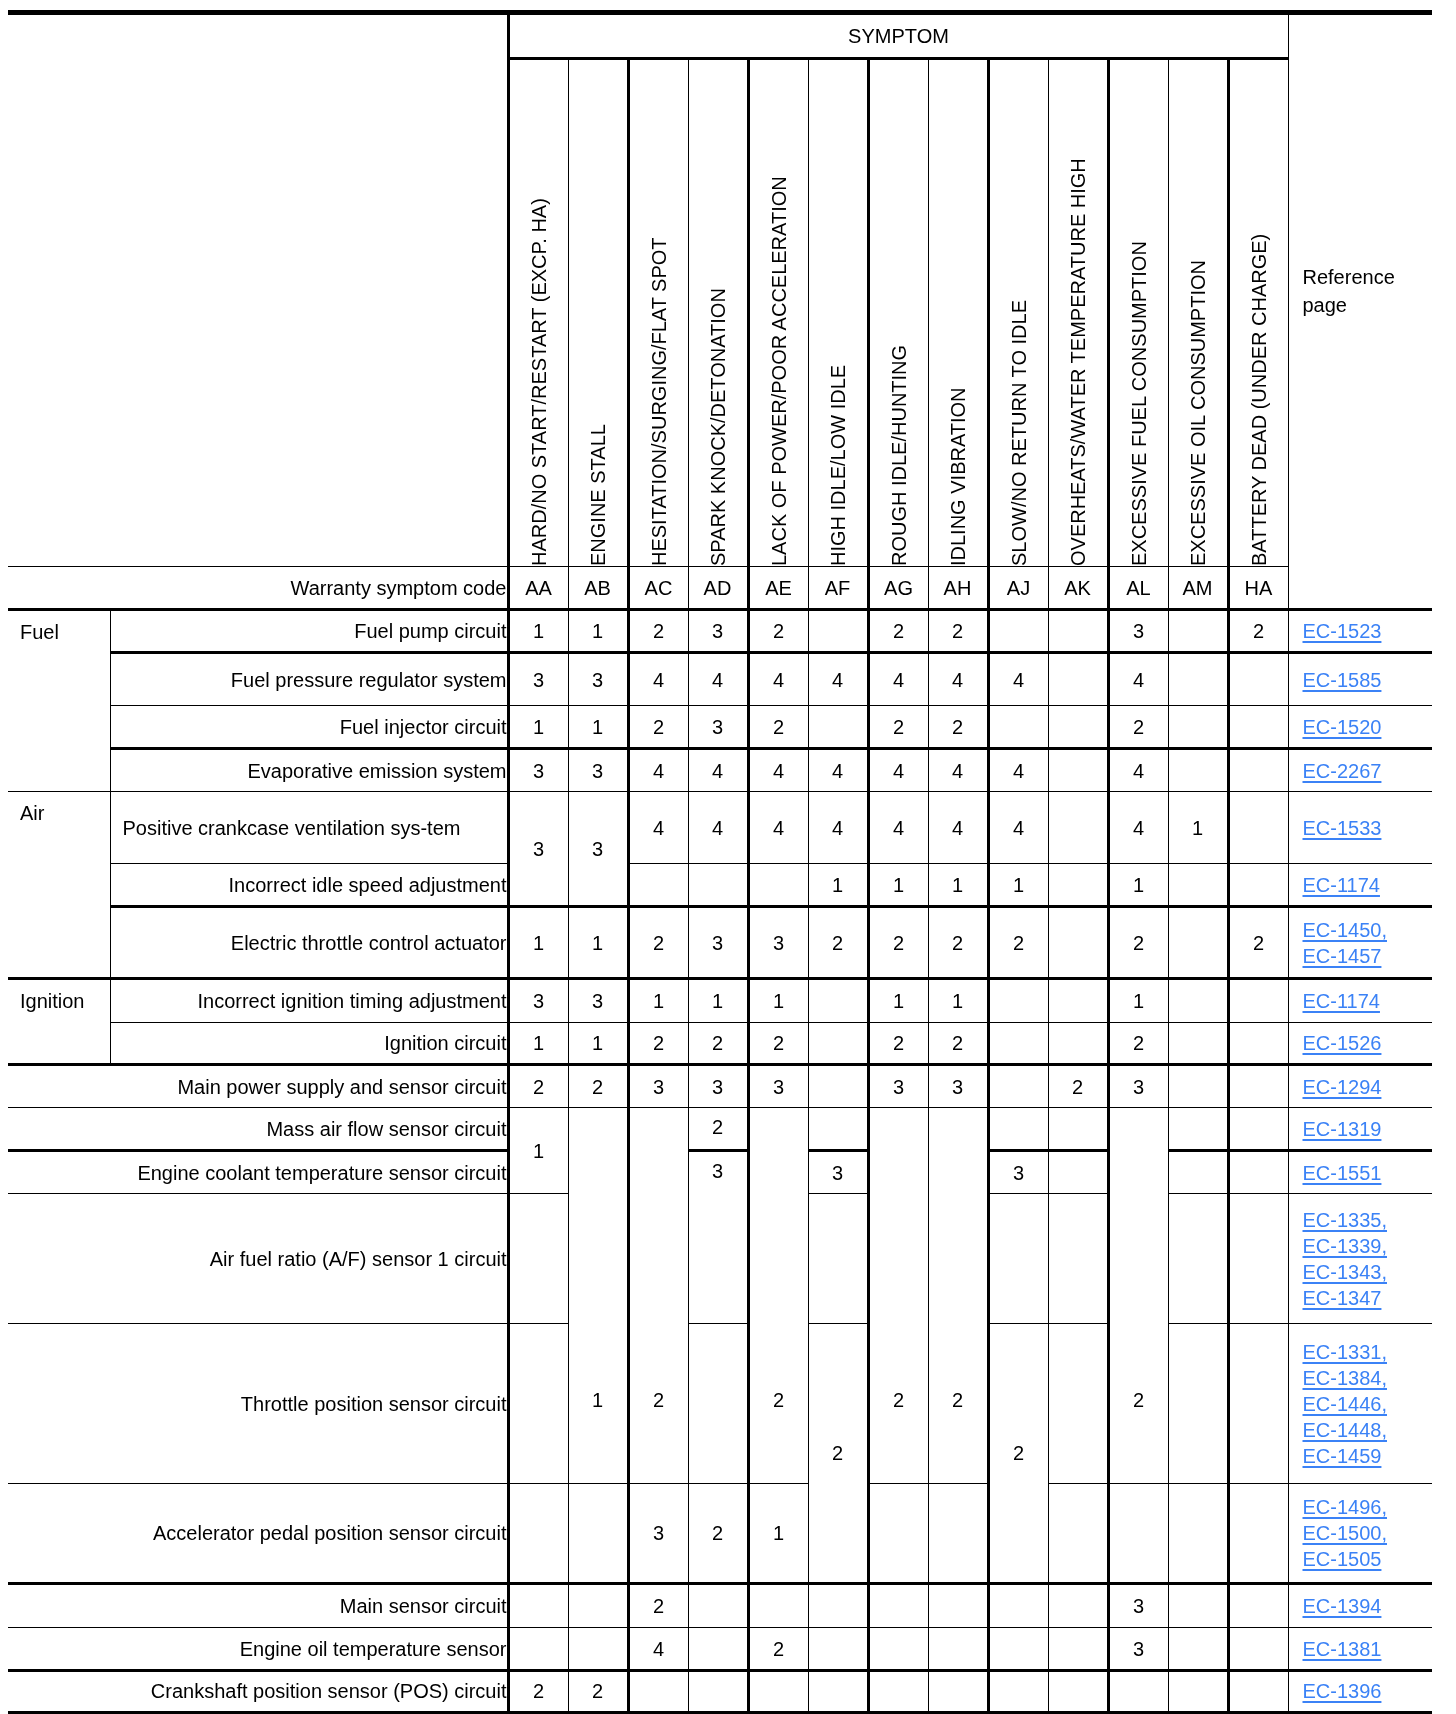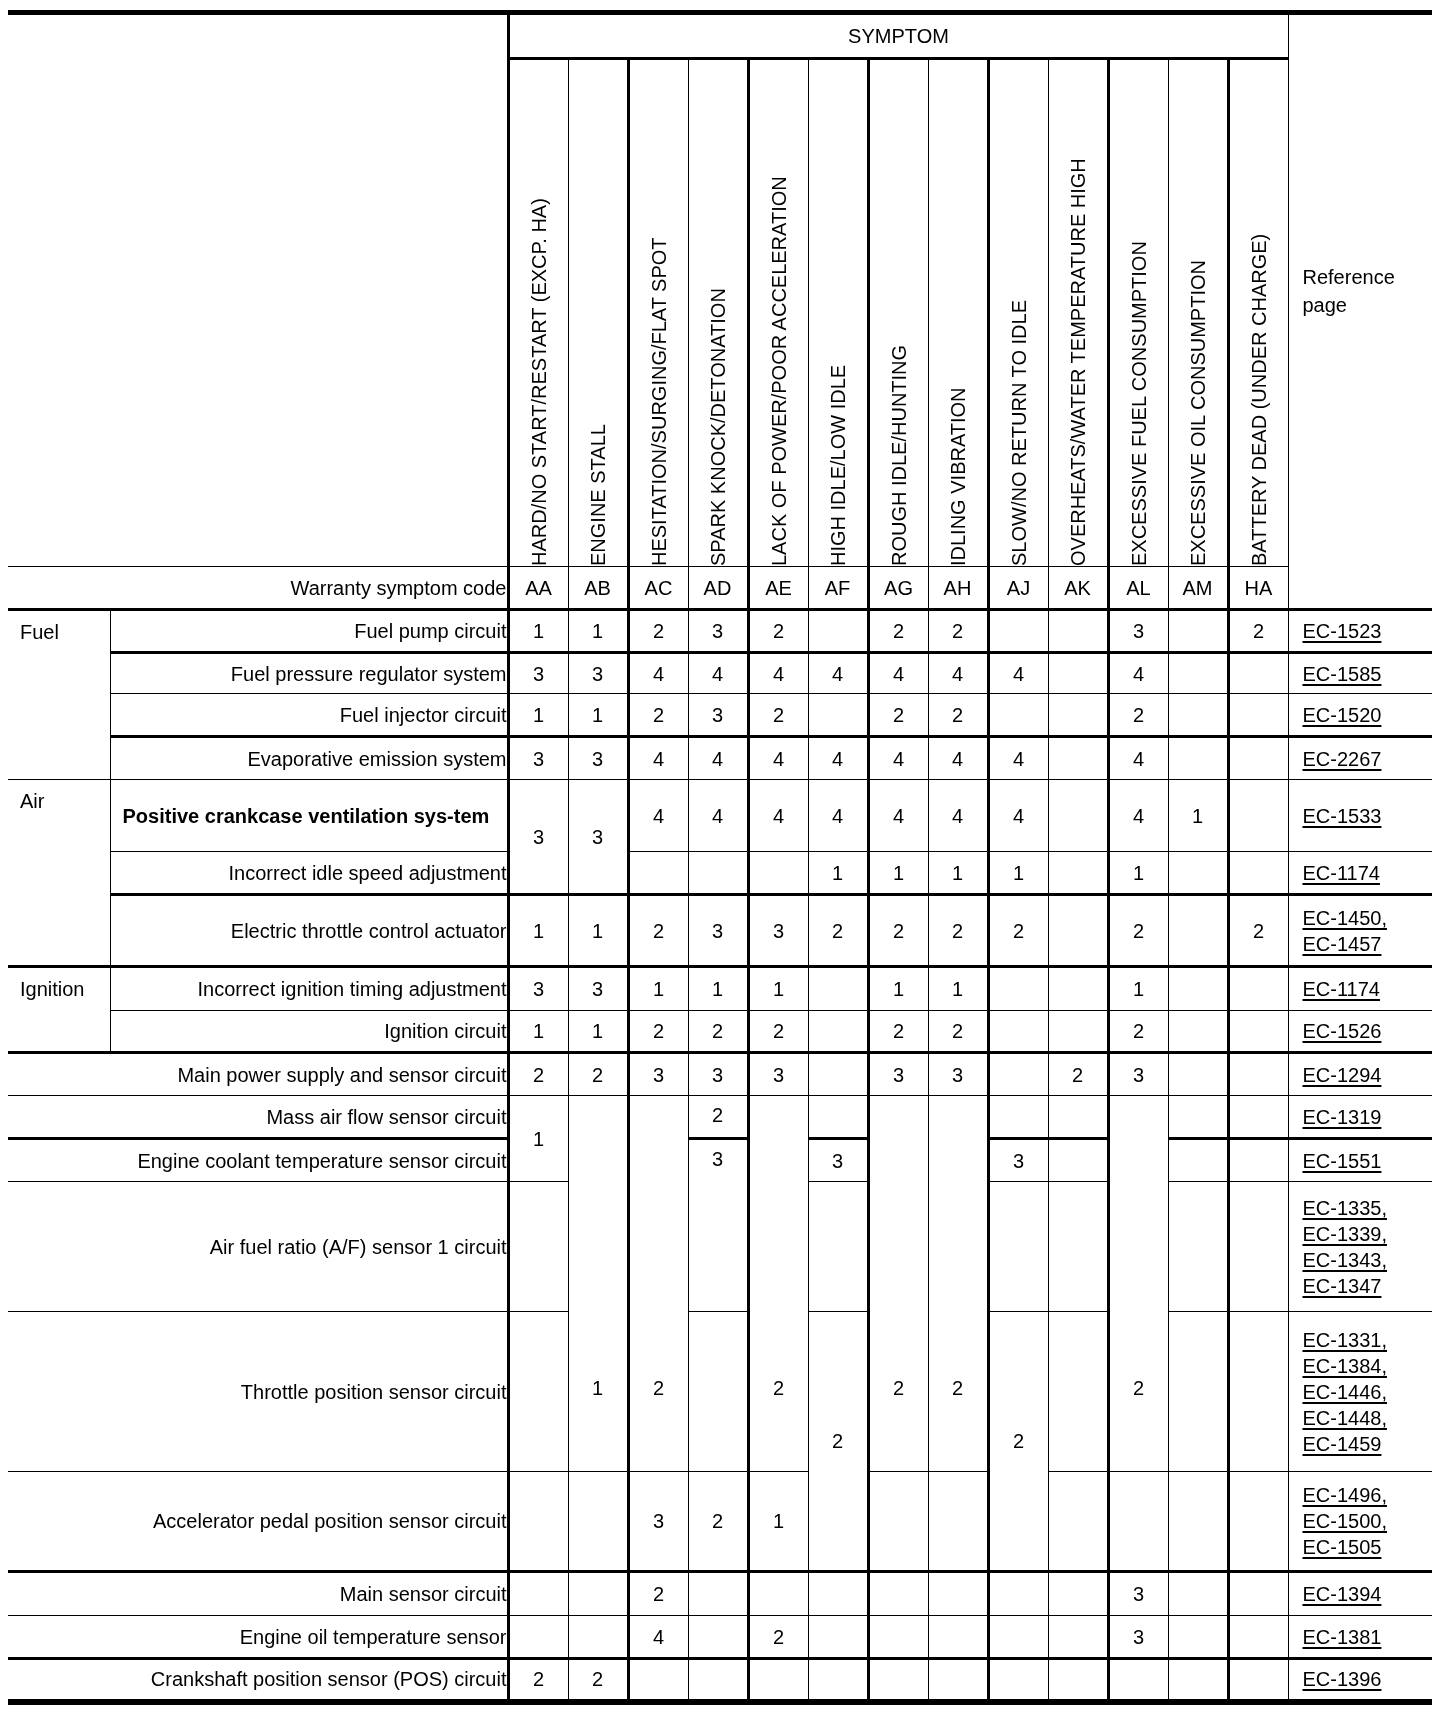--- a/index.html
+++ b/index.html
@@ -4,24 +4,24 @@
 <style>
   html, body { margin: 0; padding: 0; background: #ffffff; }
   body { width: 1456px; height: 1714px; position: relative; overflow: hidden;
          font-family: "Liberation Sans", sans-serif; color: #000; }
   #doc { position: absolute; left: 8px; top: 10px; }
   table { border-collapse: collapse; table-layout: fixed; }
   td { padding: 0; font-size: 20px; line-height: 26px; vertical-align: middle;
        border: 1px solid #000; }
   .num { text-align: center; }
   .lbl { padding-left: 12px; text-align: right; }
-  .lbl2 { padding-left: 12px; padding-right: 8px; font-weight: bold; }
+  .lbl2 { padding-left: 12px; padding-right: 8px; }
   .cat { vertical-align: top; padding-left: 12px; padding-top: 8px; }
   .ref { padding-left: 14px; }
-  .ref a { color: #000000; text-decoration: underline; text-decoration-thickness: 2px; text-underline-offset: 3px; }
+  .ref a { color: #3b82f6; text-decoration: underline; text-decoration-thickness: 2px; text-underline-offset: 3px; }
   .vt { vertical-align: bottom; height: 506px; }
   .vt div { writing-mode: vertical-rl; transform: rotate(180deg); white-space: nowrap;
             font-size: 20px; line-height: 58px; text-align: left; height: 490px; padding-top: 0; margin: 0 auto; }
   .symptom-hd { text-align: center; font-size: 20px; height: 42px; }
   .refhd { vertical-align: middle; padding-left: 14px; line-height: 28px; }
   .bt { border-top: 3px solid #000 !important; }
   .bl { border-left: 3px solid #000 !important; }
   .topline { border-top: 5px solid #000 !important; }
   .botline { border-bottom: 6px solid #000 !important; }
   .noleft { border-left: none !important; }
@@ -130,21 +130,21 @@
           <td class="num bl bt">2</td>
           <td class="num bt">2</td>
           <td class="num bl bt"></td>
           <td class="num bt"></td>
           <td class="num bl bt">3</td>
           <td class="num bt"></td>
           <td class="num bl bt">2</td>
           <td class="ref noright bt"><a>EC-1523</a></td>
         </tr>
 
-  <tr style="height:41px" class="std">
+  <tr style="height:53px" class="std">
     <td class="lbl bt">Fuel pressure regulator system</td>
   <td class="num bl bt">3</td>
           <td class="num bt">3</td>
           <td class="num bl bt">4</td>
           <td class="num bt">4</td>
           <td class="num bl bt">4</td>
           <td class="num bt">4</td>
           <td class="num bl bt">4</td>
           <td class="num bt">4</td>
           <td class="num bl bt">4</td>

